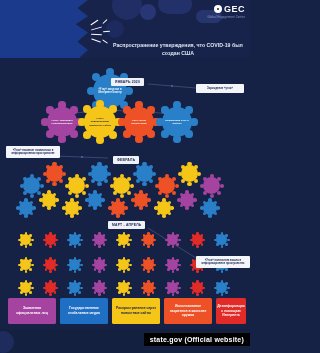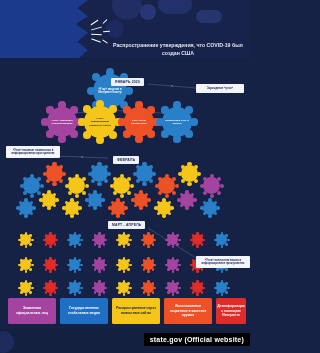--- a/index.html
+++ b/index.html
@@ -121,20 +121,27 @@
       <span style="left:0;top:2px;width:9px;transform:rotate(-34deg);"></span>
       <span style="left:1px;top:8px;width:11px;transform:rotate(-16deg);"></span>
       <span style="left:1px;top:14px;width:11px;transform:rotate(2deg);"></span>
       <span style="left:1px;top:20px;width:10px;transform:rotate(20deg);"></span>
       <span style="left:12px;top:1px;width:6px;transform:rotate(-44deg);"></span>
       <span style="left:13px;top:11px;width:7px;transform:rotate(-4deg);"></span>
       <span style="left:12px;top:21px;width:6px;transform:rotate(34deg);"></span>
     </div>
 
 
+    <div class="gec">
+      <div class="gec-row">
+        <div class="gec-mark"></div>
+        <div class="gec-txt">GEC</div>
+      </div>
+      <div class="gec-sub">Global Engagement Center</div>
+    </div>
   </div>
 
   <div class="subtitle">Распространение утверждения, что COVID-19 был создан США</div>
 
   <div class="body">
     <svg class="connector" width="250" height="238">
       <g stroke="#5e6c99" stroke-width="0.5" fill="none">
         <line x1="148" y1="26" x2="196" y2="30"></line>
         <line x1="55" y1="98" x2="108" y2="100"></line>
         <line x1="110" y1="50" x2="110" y2="56"></line>

